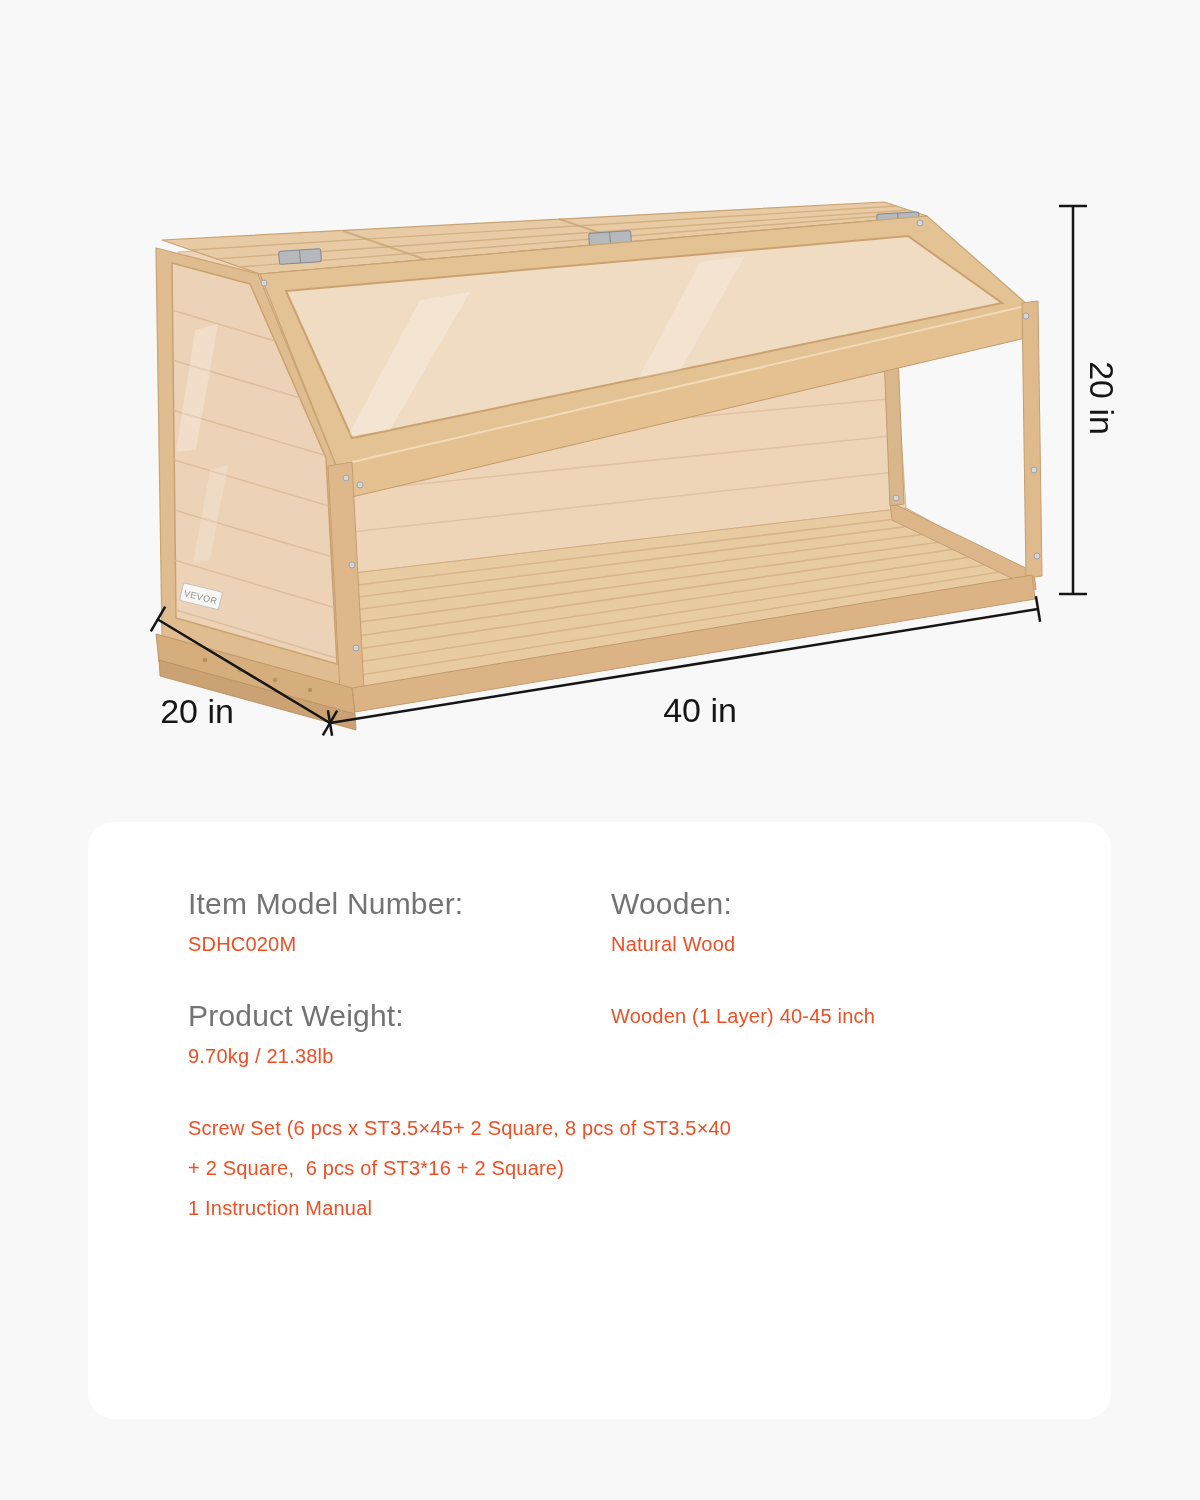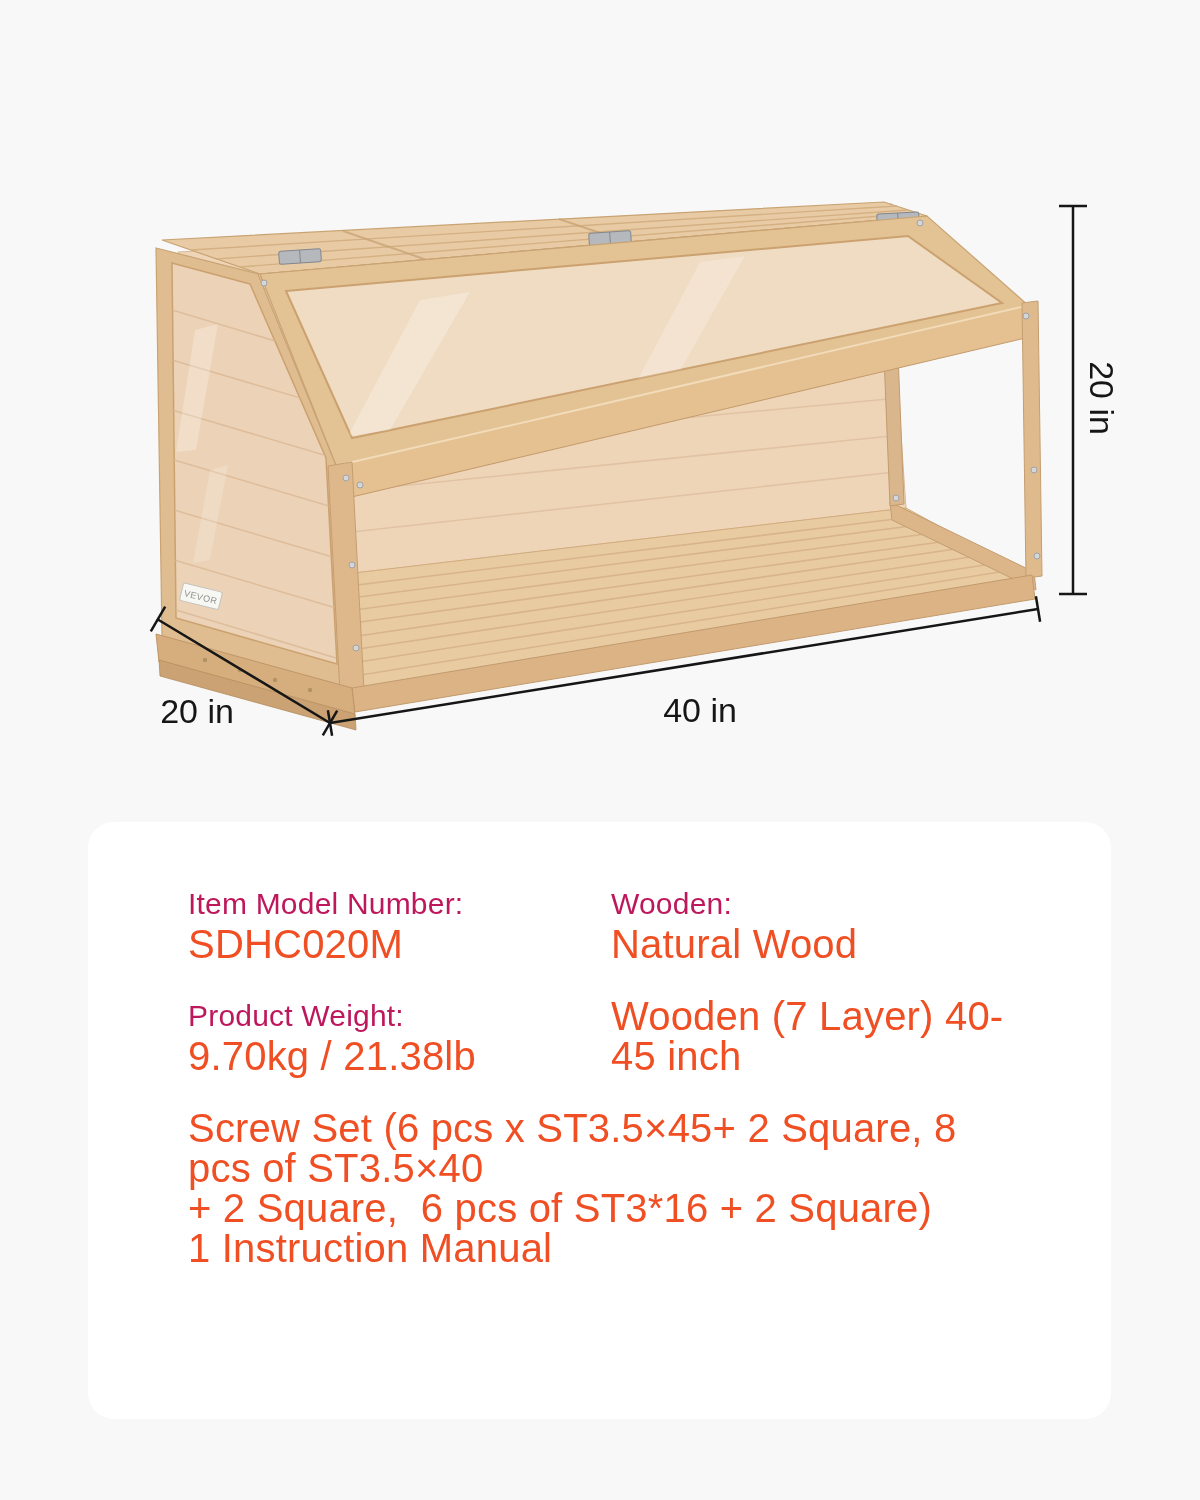--- a/index.html
+++ b/index.html
@@ -8,22 +8,22 @@
     background:#F8F8F8;
     font-family:"Liberation Sans",sans-serif;
   }
   .figure-wrap{position:absolute;top:0;left:0;width:1200px;height:800px;}
   .spec-card{
     position:absolute;left:88px;top:822px;width:1023px;height:597px;
     background:#FFFFFF;border-radius:26px;box-sizing:border-box;
     padding:62px 100px 0 100px;
   }
   .card-grid{display:grid;grid-template-columns:423px 1fr;row-gap:32px;}
-  .field-label{font-size:30px;line-height:40px;color:#be185d;letter-spacing:0.2px;}
-  .field-value{font-size:40px;line-height:40px;color:#F04E23;letter-spacing:0.2px;white-space:pre-wrap;}
+  .field-label{font-size:30px;line-height:40px;color:#737373;letter-spacing:0.2px;}
+  .field-value{font-size:20px;line-height:40px;color:#F04E23;letter-spacing:0.2px;white-space:pre-wrap;}
   .full{grid-column:1 / -1;}
   svg text.dim{font-family:"Liberation Sans",sans-serif;font-size:34px;fill:#161616;}
   svg text.sticker{font-family:"Liberation Sans",sans-serif;font-size:9px;fill:#8E8E8A;letter-spacing:0.5px;}
 </style>
 </head>
 <body>
 
 <div class="figure-wrap">
   <svg width="1200" height="800" viewBox="0 0 1200 800">
 
@@ -195,21 +195,21 @@
     </div>
     <div class="field">
       <div class="field-label">Wooden:</div>
       <div class="field-value">Natural Wood</div>
     </div>
     <div class="field">
       <div class="field-label">Product Weight:</div>
       <div class="field-value">9.70kg / 21.38lb</div>
     </div>
     <div class="field">
-      <div class="field-value">Wooden (7 Layer) 40-45 inch</div>
+      <div class="field-value">Wooden (1 Layer) 40-45 inch</div>
     </div>
     <div class="field full">
       <div class="field-value">Screw Set (6 pcs x ST3.5×45+ 2 Square, 8 pcs of ST3.5×40</div>
       <div class="field-value">+ 2 Square,  6 pcs of ST3*16 + 2 Square)</div>
       <div class="field-value">1 Instruction Manual</div>
     </div>
   </div>
 </div>
 
 </body></html>

